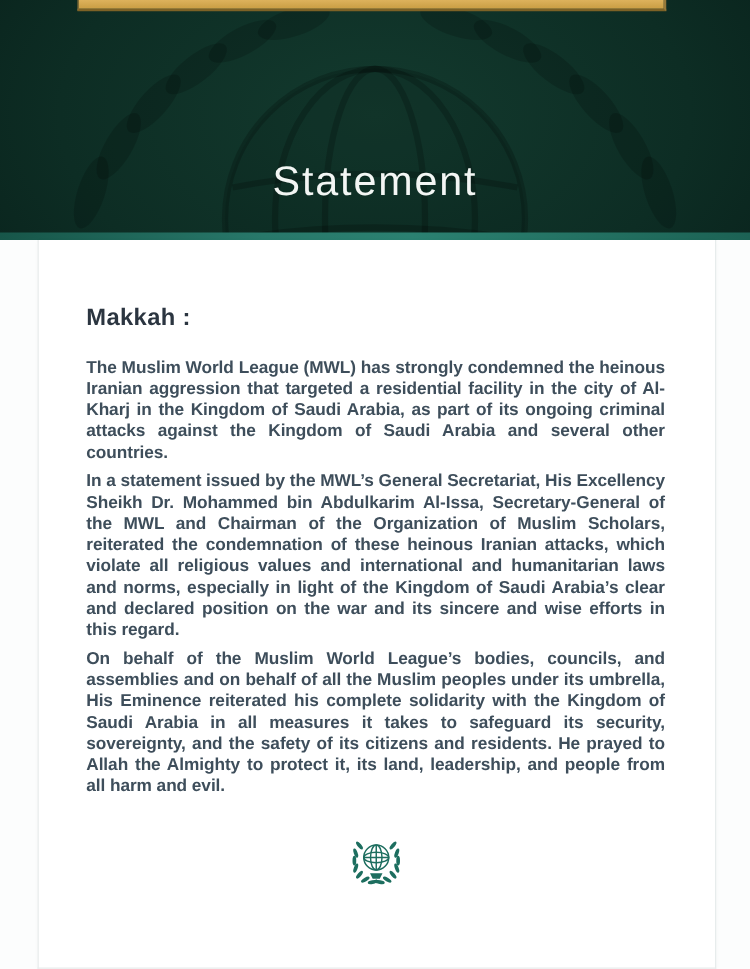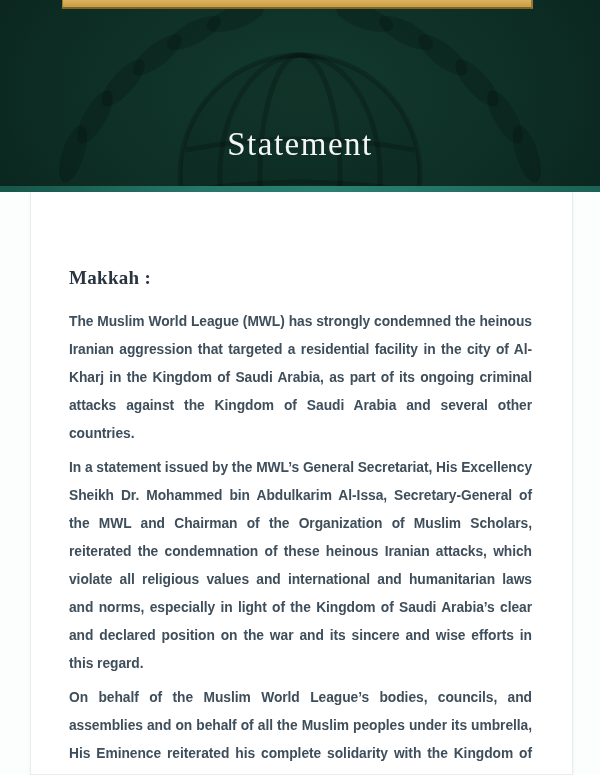--- a/index.html
+++ b/index.html
@@ -28,21 +28,21 @@
     background: linear-gradient(180deg, #ddb25c 0%, #cda148 80%);
     border-bottom: 2px solid #7d6226;
     border-right: 2px solid #97793a;
     border-left: 1px solid #97793a;
   }
   .header-title {
     position: absolute;
     top: 126px; left: 0;
     width: 100%;
     text-align: center;
-    font-family: Liberation Serif, serif;
+    font-family: Liberation Sans, sans-serif;
     font-weight: 400;
     font-size: 33px;
     letter-spacing: 1.5px;
     color: #f3f6f4;
   }
   .teal-strip {
     position: absolute;
     bottom: 0; left: 0;
     width: 100%; height: 6px;
     background: linear-gradient(90deg, #175649 0%, #28786a 35%, #2b8171 55%, #1c6254 100%);
@@ -55,31 +55,30 @@
     left: 30px;
     width: 543px;
     height: 583px;
     background: #ffffff;
     border: 1px solid #e7ecec;
     border-top: none;
     box-shadow: 0 1px 4px rgba(40,60,55,0.04);
     padding: 52px 40px 0 38px;
   }
   .dateline {
-    font-family: Liberation Serif, serif;
+    font-family: Liberation Sans, sans-serif;
     font-weight: 700;
     font-size: 19px;
     letter-spacing: 0.3px;
     color: #2b3540;
     margin-bottom: 19px;
-    margin-top: 23px;
   }
   .body-text p {
     font-size: 13.8px;
-    line-height: 28px;
+    line-height: 17px;
     font-weight: 600;
     letter-spacing: -0.05px;
     color: #3e4e5b;
     text-align: justify;
     margin-bottom: 6px;
   }
 
   
   .logo-row {
     margin-top: 28px;

